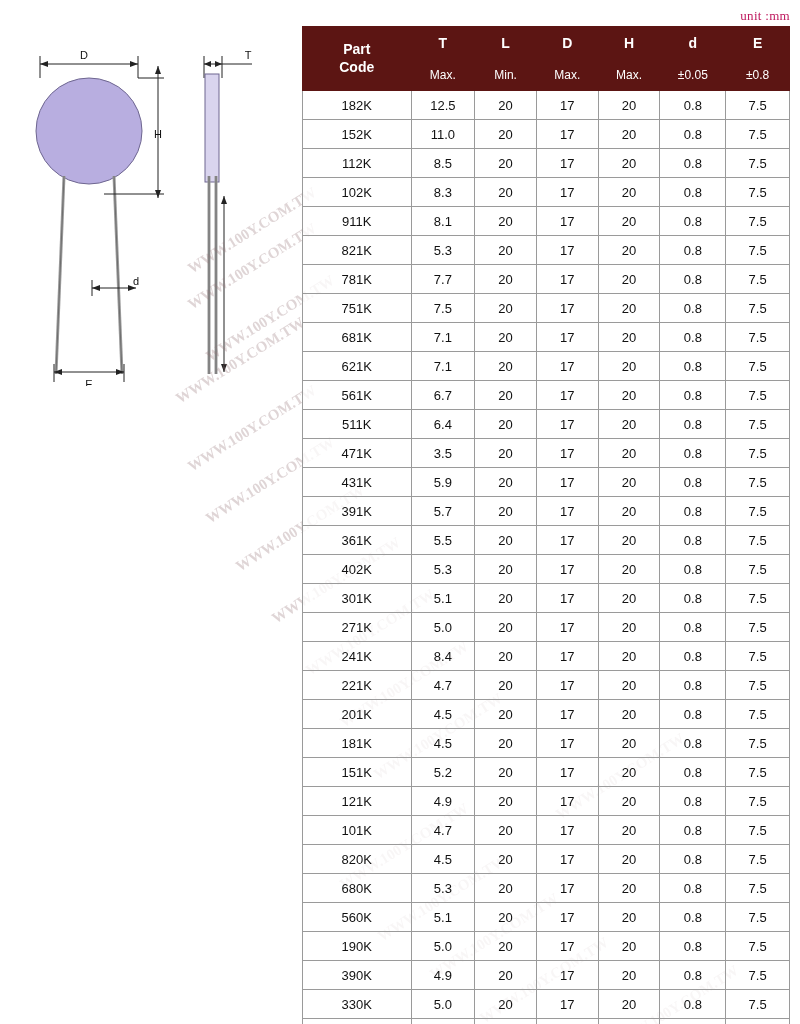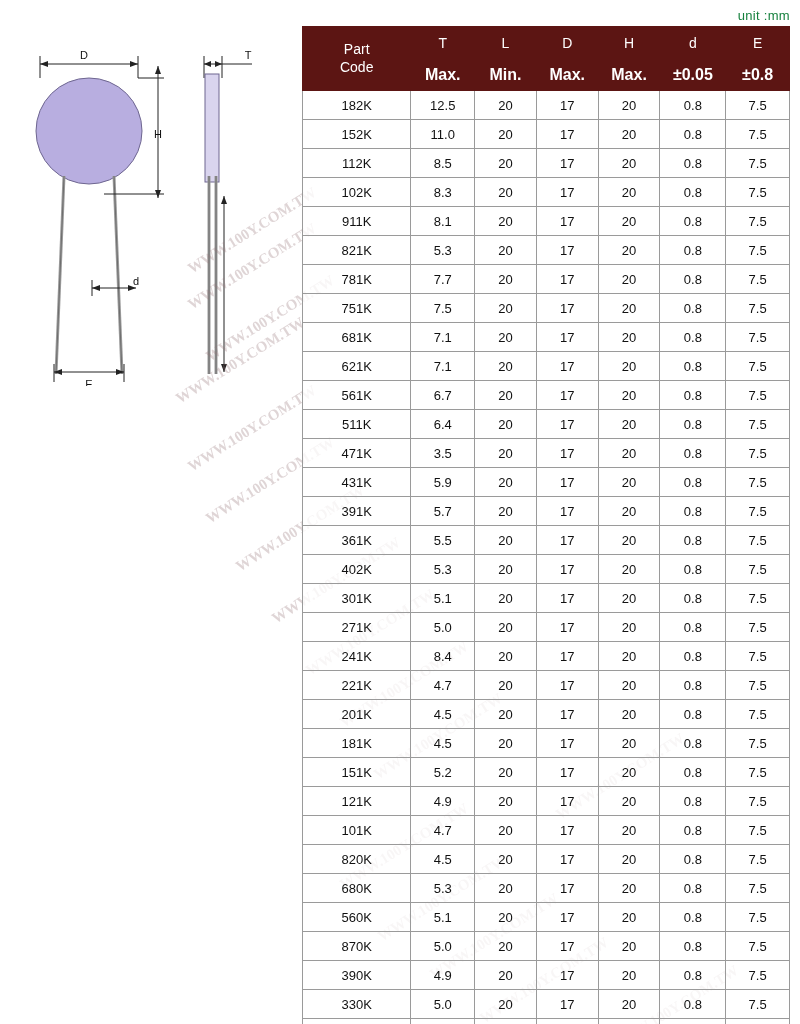--- a/index.html
+++ b/index.html
@@ -14,22 +14,23 @@
     position: relative;
     overflow: hidden;
   }
 
   
   .unit-label {
     position: absolute;
     top: 8px;
     right: 10px;
     font-size: 13px;
-    color: #15803d;
+    color: #be185d;
     letter-spacing: 0.3px;
+    font-family: Liberation Serif, serif;
   }
 
   
   .watermark-layer {
     position: absolute;
     inset: 0;
     pointer-events: none;
     overflow: hidden;
     z-index: 5;
   }
@@ -72,33 +73,33 @@
     font-size: 13px;
     color: #111;
     padding: 0;
     height: 28px;
     vertical-align: middle;
     background: rgba(255,255,255,0.78);
   }
   table.spec thead th {
     background: #5c1513;
     color: #ffffff;
-    font-weight: normal;
+    font-weight: bold;
     border: 1px solid #5c1513;
     height: 31px;
     font-size: 14px;
   }
   table.spec thead th.partcode {
     width: 108px;
     line-height: 1.25;
     font-size: 14px;
   }
   table.spec thead tr.row2 th {
-    font-weight: bold;
-    font-size: 16px;
+    font-weight: normal;
+    font-size: 12px;
   }
   table.spec tbody td.pc {
     width: 108px;
   }
   table.spec col.c-t { width: 64px; }
   table.spec col.c-l { width: 62px; }
   table.spec col.c-d { width: 62px; }
   table.spec col.c-h { width: 62px; }
   table.spec col.c-dd { width: 66px; }
   table.spec col.c-e { width: 64px; }
@@ -495,21 +496,21 @@
         <tr>
           <td class="pc">560K</td>
           <td>5.1</td>
           <td>20</td>
           <td>17</td>
           <td>20</td>
           <td>0.8</td>
           <td>7.5</td>
         </tr>
         <tr>
-          <td class="pc">870K</td>
+          <td class="pc">190K</td>
           <td>5.0</td>
           <td>20</td>
           <td>17</td>
           <td>20</td>
           <td>0.8</td>
           <td>7.5</td>
         </tr>
         <tr>
           <td class="pc">390K</td>
           <td>4.9</td>

